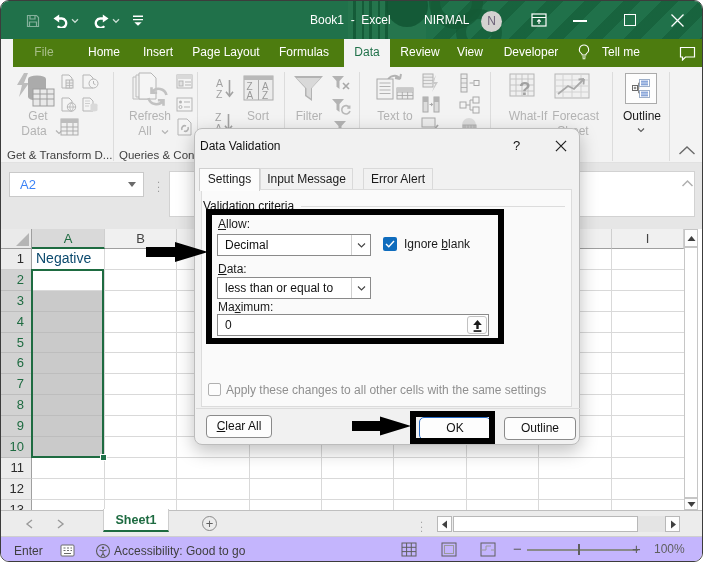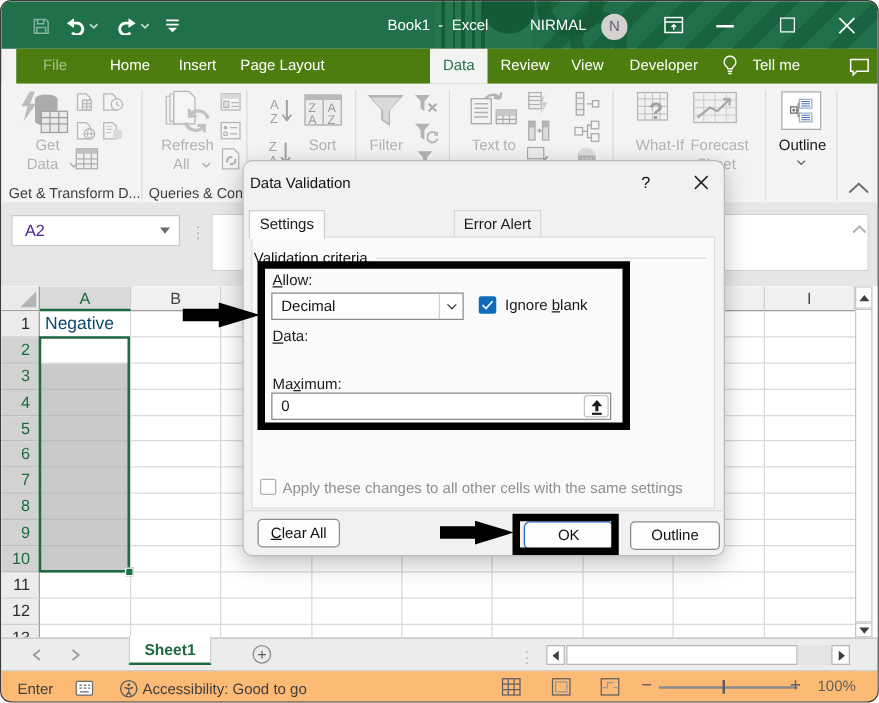--- a/index.html
+++ b/index.html
@@ -15,34 +15,34 @@
 .mitem { position:absolute; top:0; height:28px; line-height:27px; color:#fff; font-size:12px; text-align:center; }
 
 
 #ribbon { position:absolute; left:0; top:66px; width:100%; height:96px; background:#f3f3f3; border-bottom:1px solid #e1e1e1; }
 .glabel { position:absolute; font-size:11.5px; color:#3f3f3f; white-space:nowrap; top:82px; }
 .gsep { position:absolute; top:5px; width:1px; height:89px; background:#dcdcdc; }
 .btxt { position:absolute; font-size:12px; color:#b3b3b3; white-space:nowrap; text-align:center; }
 
 
 #frow { position:absolute; left:0; top:162px; width:100%; height:66px; background:#e6e6e6; }
-#namebox { position:absolute; left:8px; top:9px; width:135px; height:25px; background:#fff; border:1px solid #c9c9c9; font-size:13px; color:#4c1d95; line-height:23px; padding-left:10px; }
+#namebox { position:absolute; left:8px; top:9px; width:135px; height:25px; background:#fff; border:1px solid #c9c9c9; font-size:13px; color:#3b82f6; line-height:23px; padding-left:10px; }
 #fxbar { position:absolute; left:168px; top:8px; right:7px; height:46px; background:#fff; border:1px solid #d2d2d2; }
 
 
 #grid { position:absolute; left:0; top:228px; width:703px; height:281px; background:#fff; overflow:hidden; }
 .colhead { position:absolute; top:0; height:20px; background:#f0f0f0; border-right:1px solid #cfcfcf; border-bottom:1px solid #9f9f9f; font-size:13px; color:#444; text-align:center; line-height:19px; }
 .rowhead { position:absolute; left:0; width:31px; background:#ececec; border-right:1px solid #9f9f9f; border-bottom:1px solid #cfcfcf; font-size:13px; color:#2b2b2b; text-align:right; padding-right:7px; }
 .rowhead.sel { background:#d2d2d2; color:#1e6b41; border-bottom-color:#bdbdbd; }
 .gl-v { position:absolute; top:20px; width:1px; background:#d9d9d9; }
 .gl-h { position:absolute; left:31px; height:1px; background:#d9d9d9; }
 
 
 #sheetbar { position:absolute; left:0; top:509px; width:100%; height:26px; background:#ececec; border-top:1px solid #bfbfbf; }
-#statusbar { position:absolute; left:0; top:535px; width:100%; height:26px; background:#fdba74; border-top:1px solid #cfcfcf; font-size:12px; color:#3f3f3f; }
+#statusbar { position:absolute; left:0; top:535px; width:100%; height:26px; background:#c4b5fd; border-top:1px solid #cfcfcf; font-size:12px; color:#3f3f3f; }
 
 
 #dlg { position:absolute; left:193px; top:127px; width:386px; height:317px; background:#f1f1f1; border:1px solid #bcbcbc; border-radius:8px; box-shadow:0 6px 18px rgba(0,0,0,.25); font-size:12px; color:#1a1a1a; }
 .tab { position:absolute; top:39px; height:22px; background:#f1f1f1; border:1px solid #d9d9d9; border-bottom:none; line-height:21px; text-align:center; }
 #dpage { position:absolute; left:6px; top:60px; width:371px; height:218px; background:#fafafa; border:1px solid #dcdcdc; }
 .combo { position:absolute; background:#fff; border:1px solid #8a8a8a; height:22px; line-height:20px; padding-left:7px; font-size:12px; color:#111; }
 .combo .chev { position:absolute; right:0; top:0; width:19px; height:100%; border-left:1px solid #d0d0d0; }
 .dbtn { position:absolute; height:23px; background:#fdfdfd; border:1px solid #8a8a8a; border-radius:4px; text-align:center; font-size:12px; color:#111; line-height:21px; }
 .ann { position:absolute; border:6px solid #000; }
 </style>
@@ -94,20 +94,21 @@
     <div class="abs" style="left:623px; top:13px; width:12px; height:12px; border:1.3px solid #fff;"></div>
     <svg class="abs" style="left:669px; top:12px;" width="15" height="15" viewBox="0 0 15 15">
         <path d="M1.5 1.5 L13.5 13.5 M13.5 1.5 L1.5 13.5" stroke="#fff" stroke-width="1.3"></path>
       </svg>
   </div>
   <div id="menubar">
     <div class="mitem" style="left:14px; width:34px; color:rgba(255,255,255,.5);">File</div>
     <div class="mitem" style="left:68px; width:46px;">Home</div>
     <div class="mitem" style="left:124px; width:42px;">Insert</div>
     <div class="mitem" style="left:176px; width:74px;">Page Layout</div>
+    <div class="mitem" style="left:260px; width:62px;">Formulas</div>
     <div class="mitem" style="left:331px; width:46px; background:#f3f3f3; color:#20714a; height:28px;">Data</div>
     <div class="mitem" style="left:384px; width:46px;">Review</div>
     <div class="mitem" style="left:438px; width:38px;">View</div>
     <div class="mitem" style="left:486px; width:64px;">Developer</div>
     <svg class="abs" style="left:564px; top:5px;" width="14" height="17" viewBox="0 0 14 17">
         <path d="M7 1 a4.6 4.6 0 0 1 2.6 8.4 c-.6.5-.8 1-.8 1.6 h-3.6 c0-.6-.2-1.1-.8-1.6 A4.6 4.6 0 0 1 7 1 z" fill="none" stroke="#fff" stroke-width="1.1"></path>
         <path d="M5.2 13 h3.6 M5.6 14.8 h2.8" stroke="#fff" stroke-width="1.1"></path>
       </svg>
     <div class="mitem" style="left:584px; width:48px;">Tell me</div>
     <svg class="abs" style="left:666px; top:7px;" width="17" height="15" viewBox="0 0 17 15">
@@ -458,38 +459,44 @@
   </div>
 
   <div id="dlg">
     <div class="abs" style="left:5px; top:10px; font-size:12px; color:#111;">Data Validation</div>
     <div class="abs" style="left:318px; top:9px; font-size:13px; color:#111;">?</div>
     <svg class="abs" style="left:360px; top:11px;" width="12" height="12" viewBox="0 0 13 13">
         <path d="M1 1 L12 12 M12 1 L1 12" stroke="#222" stroke-width="1.3"></path>
       </svg>
 
     <div class="tab" style="left:4px; width:61px; background:#fcfcfc; border-color:#cfcfcf; z-index:2; height:23px;">Settings</div>
+    <div class="tab" style="left:65px; width:93px;">Input Message</div>
     <div class="tab" style="left:168px; width:70px;">Error Alert</div>
     <div id="dpage"></div>
 
     <div class="abs" style="left:8px; top:70px; font-size:12px; color:#111; z-index:3;">Validation criteria</div>
     <div class="abs" style="left:106px; top:77px; width:264px; height:1px; background:#dcdcdc; z-index:3;"></div>
     <div class="abs" style="left:23px; top:88px; font-size:12px; z-index:3;"><u>A</u>llow:</div>
     <div class="combo" style="left:22px; top:105px; width:154px; z-index:3;">Decimal<div class="chev">
           <svg style="position:absolute;left:5px;top:7px;" width="9" height="7" viewBox="0 0 9 7">
             <path d="M1 1.5 L4.5 5 L8 1.5" stroke="#444" stroke-width="1.1" fill="none"></path>
           </svg>
         </div></div>
     <div class="abs" style="left:188px; top:108px; width:14px; height:14px; background:#0f6cbd; border-radius:2px; z-index:3;">
         <svg style="position:absolute;left:2px;top:3px;" width="10" height="8" viewBox="0 0 10 8">
           <path d="M1 4 L3.8 6.8 L9 1" stroke="#fff" stroke-width="1.4" fill="none"></path>
         </svg>
       </div>
     <div class="abs" style="left:209px; top:108px; font-size:12px; z-index:3;">Ignore <u>b</u>lank</div>
     <div class="abs" style="left:23px; top:133px; font-size:12px; z-index:3;"><u>D</u>ata:</div>
+    <div class="combo" style="left:22px; top:148px; width:154px; z-index:3;">less than or equal to<div class="chev">
+          <svg style="position:absolute;left:5px;top:7px;" width="9" height="7" viewBox="0 0 9 7">
+            <path d="M1 1.5 L4.5 5 L8 1.5" stroke="#444" stroke-width="1.1" fill="none"></path>
+          </svg>
+        </div></div>
     <div class="abs" style="left:23px; top:171px; font-size:12px; z-index:3;">Ma<u>x</u>imum:</div>
     <div class="combo" style="left:22px; top:185px; width:272px; z-index:3;">0<div style="position:absolute; right:1px; top:1px; width:20px; height:18px; background:#fdfdfd; border:1px solid #c2c2c2; border-radius:3px;">
           <svg style="position:absolute;left:3px;top:1px;" width="13" height="15" viewBox="0 0 13 15">
             <path d="M6.5 2 L2.2 7 H10.8 Z" fill="#1a1a1a"></path>
             <rect x="5.3" y="6" width="2.4" height="5" fill="#1a1a1a"></rect>
             <rect x="2.6" y="12.2" width="7.8" height="1.7" fill="#1a1a1a"></rect>
           </svg>
         </div></div>
 
     <div class="abs" style="left:13px; top:254px; width:13px; height:13px; background:#fdfdfd; border:1px solid #b0b0b0; border-radius:2px;"></div>

